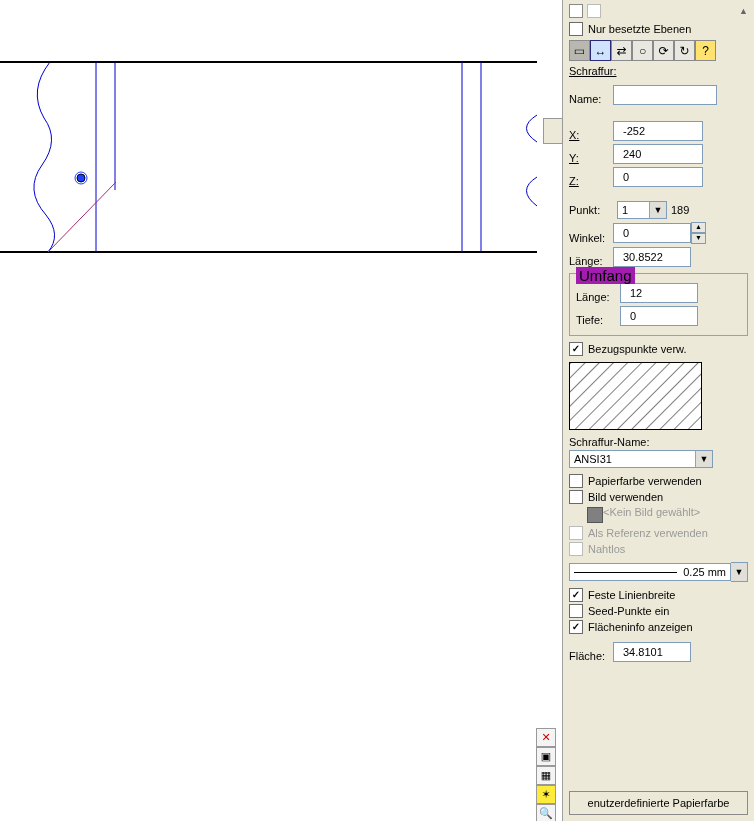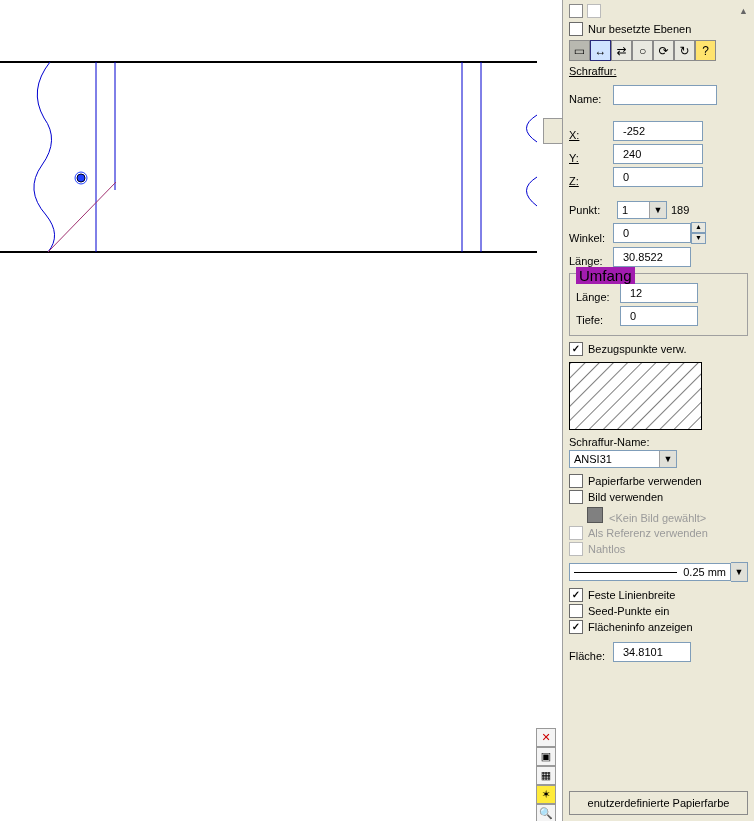--- a/index.html
+++ b/index.html
@@ -172,34 +172,34 @@
         <defs>
             <pattern id="hatch" width="10" height="10" patternUnits="userSpaceOnUse" patternTransform="rotate(45)">
               <line x1="0" y1="0" x2="0" y2="10" stroke="#000" stroke-width="1"></line>
             </pattern>
           </defs>
         <rect width="100%" height="100%" fill="url(#hatch)"></rect>
       </svg>
     </div>
 
     <div>Schraffur-Name:</div>
-    <div class="dropdown" style="width:108px;margin:2px 0 6px 0">
+    <div class="dropdown" style="width:144px;margin:2px 0 6px 0">
       <span>ANSI31</span>
       <span class="arr">▼</span>
     </div>
 
     <div class="chk-row">
       <span class="chk"></span>
       <span>Papierfarbe verwenden</span>
     </div>
     <div class="chk-row">
       <span class="chk"></span>
       <span>Bild verwenden</span>
     </div>
-    <div style="display:flex;align-items:flex-end;gap:6px">
+    <div style="display:flex;align-items:flex-start;">
       <span class="swatch"></span>
       <span class="disabled-text">&lt;Kein Bild gewählt&gt;</span>
     </div>
     <div class="chk-row">
       <span class="chk disabled"></span>
       <span class="disabled-text">Als Referenz verwenden</span>
     </div>
     <div class="chk-row">
       <span class="chk disabled"></span>
       <span class="disabled-text">Nahtlos</span>

